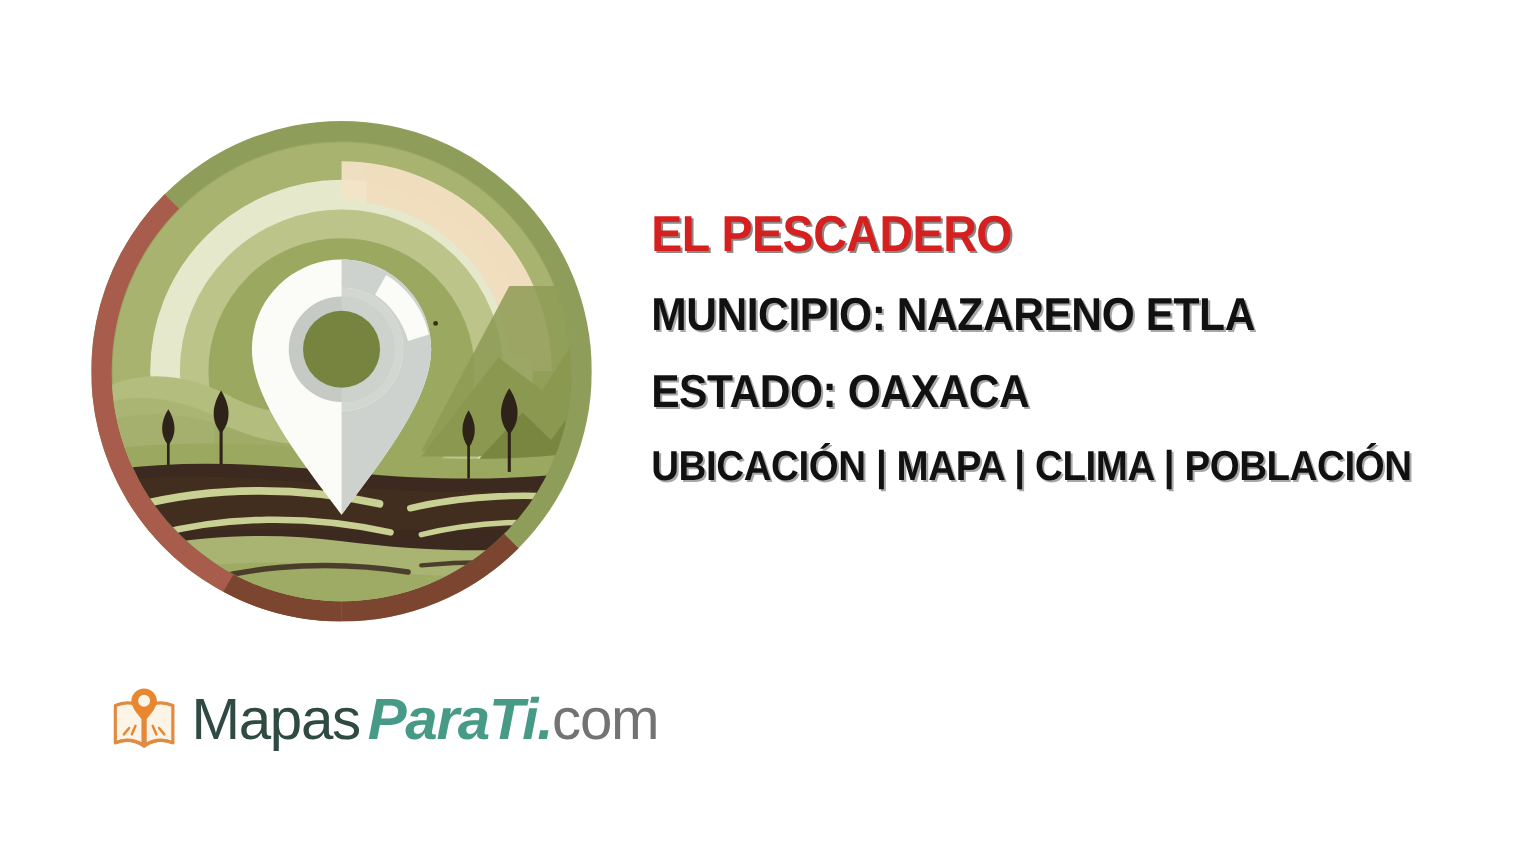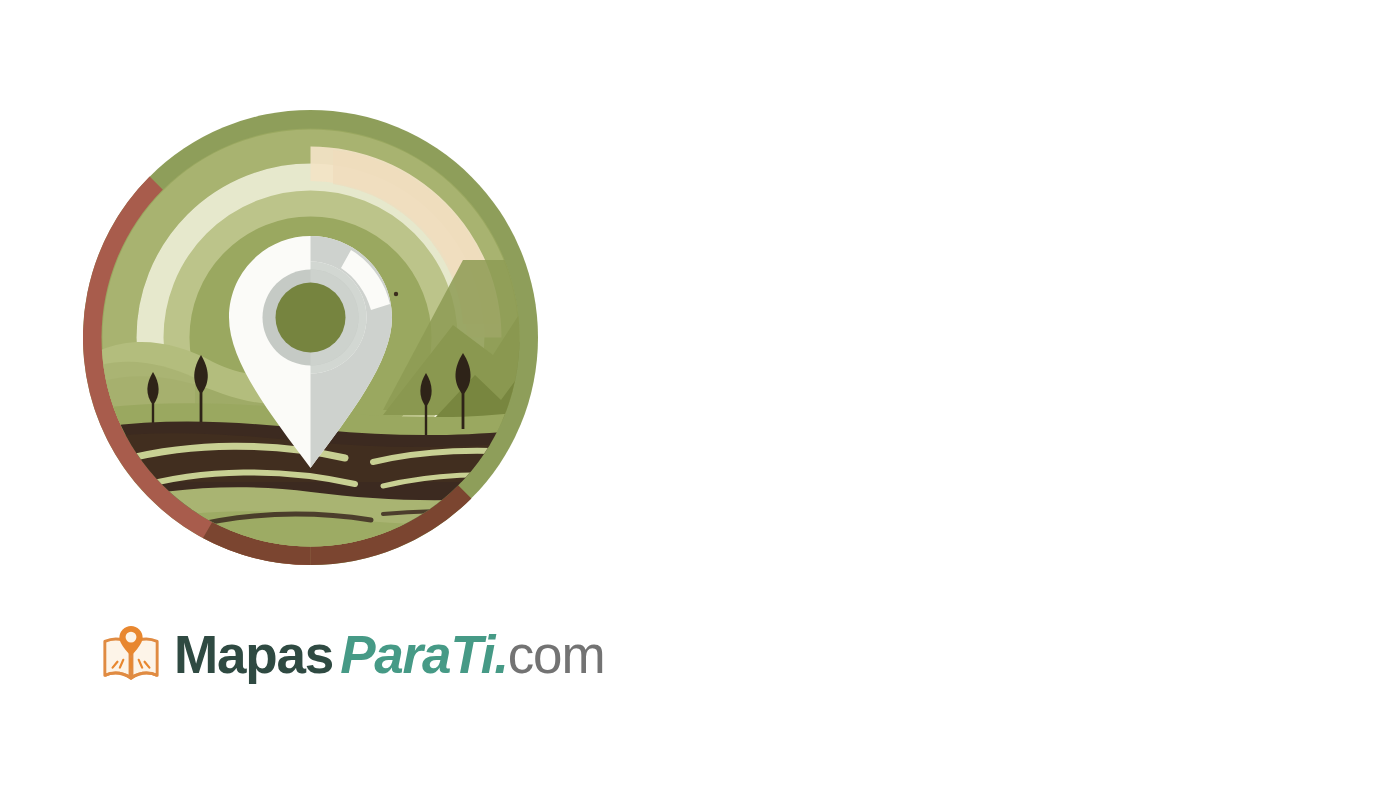--- a/index.html
+++ b/index.html
@@ -88,21 +88,21 @@
     margin-right: 12px;
   }
   .brand-icon svg { display: block; width: 100%; height: 100%; }
   .brand-text {
     font-family: "Liberation Sans", "DejaVu Sans", sans-serif;
     font-size: 53px;
     line-height: 56px;
     letter-spacing: -0.022em;
     white-space: nowrap;
   }
-  .bt-mapas  { color: #2f4a42; font-weight: bold; }
+  .bt-mapas  { color: #2f4a42; font-weight: normal; }
   .bt-parati { color: #469a86; font-weight: bold; font-style: italic; }
   .bt-com    { color: #737373; font-weight: normal; }
   .bt-space  { display: inline-block; width: 7px; }
 </style>
 </head>
 <body>
 
 <div class="page">
 
   <div class="emblem">
@@ -210,20 +210,26 @@
         <path d="M227.5 151.5 A56 56 0 0 1 227.5 263.5 L227.5 207.5 Z" fill="#d2d7d2"></path>
 
         <circle cx="227.5" cy="207.5" r="48" fill="#c5cac5"></circle>
         <path d="M227.5 159.5 A48 48 0 0 1 227.5 255.5 L227.5 207.5 Z" fill="#cdd2cd"></path>
 
         <circle cx="227.5" cy="207.5" r="35" fill="#76843f"></circle>
       </g>
     </svg>
   </div>
 
+  <div class="info-block">
+    <span class="info-line line-title">EL PESCADERO</span>
+    <span class="info-line line-sub">MUNICIPIO: NAZARENO ETLA</span>
+    <span class="info-line line-sub">ESTADO: OAXACA</span>
+    <span class="info-line line-links">UBICACIÓN | MAPA | CLIMA | POBLACIÓN</span>
+  </div>
 
   <div class="brand">
     <span class="brand-icon">
       <svg viewBox="0 0 64 64" xmlns="http://www.w3.org/2000/svg">
 
         <path d="M5 18 C14 14 23 15 31 20 L31 55 C23 50 14 49 5 53 Z" fill="#fdf4e8" stroke="#e08b42" stroke-width="3" stroke-linejoin="round"></path>
         <path d="M59 18 C50 14 41 15 33 20 L33 55 C41 50 50 49 59 53 Z" fill="#fdf4e8" stroke="#e08b42" stroke-width="3" stroke-linejoin="round"></path>
 
         <path d="M32 20 L32 56" stroke="#e08b42" stroke-width="3" stroke-linecap="round" fill="none"></path>
 

